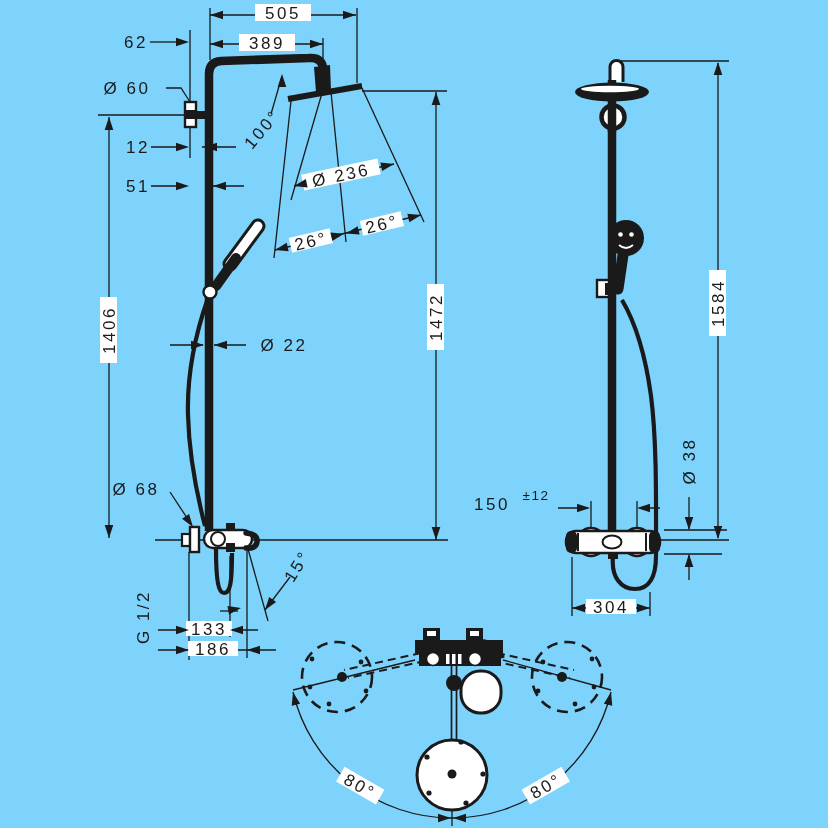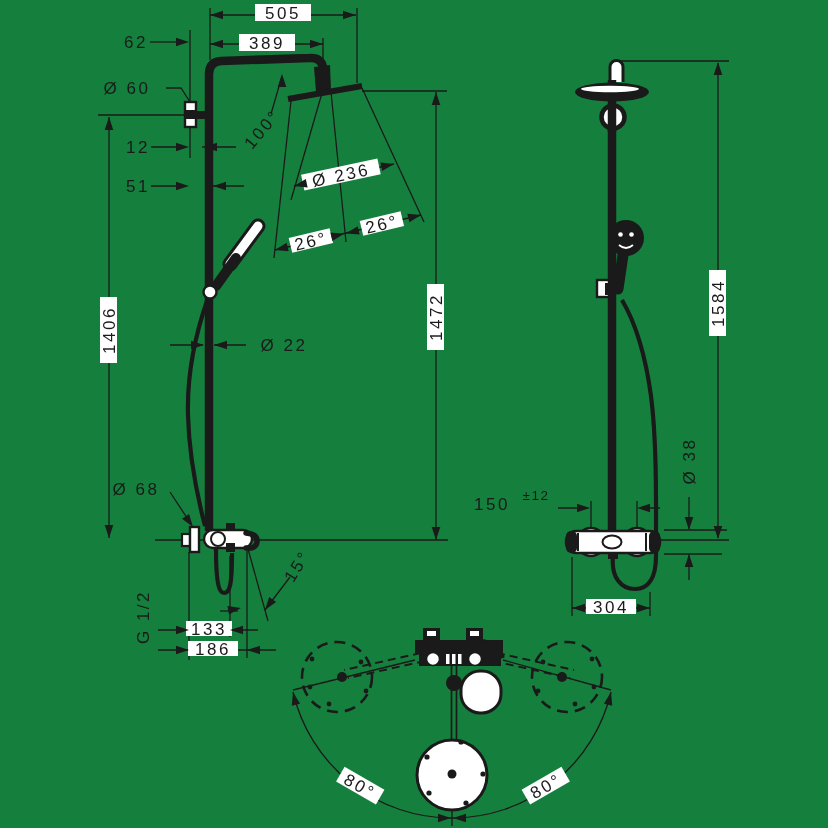--- a/index.html
+++ b/index.html
@@ -1,16 +1,16 @@
 <!DOCTYPE html>
 <html><head>
 <meta charset="utf-8">
 <style>
   html,body{margin:0;padding:0;background:#ffffff;}
-  .stage{width:828px;height:828px;position:relative;background:#15803d;}
+  .stage{width:828px;height:828px;position:relative;background:#7dd3fc;}
   svg text{font-family:"Liberation Sans","DejaVu Sans",sans-serif;fill:#1a1a1a;font-size:17px;letter-spacing:2.5px;}
   svg text.small{font-size:13.5px;letter-spacing:1.5px;}
   .thin{stroke:#1a1a1a;stroke-width:1.3;fill:none;}
   .dash{stroke:#1a1a1a;stroke-width:2;fill:none;stroke-dasharray:8,5;}
   .fig{stroke:#1a1a1a;fill:none;}
   .halo{fill:#ffffff;stroke:none;}
   .blk{fill:#1a1a1a;stroke:none;}
 </style>
 </head>
 <body>

